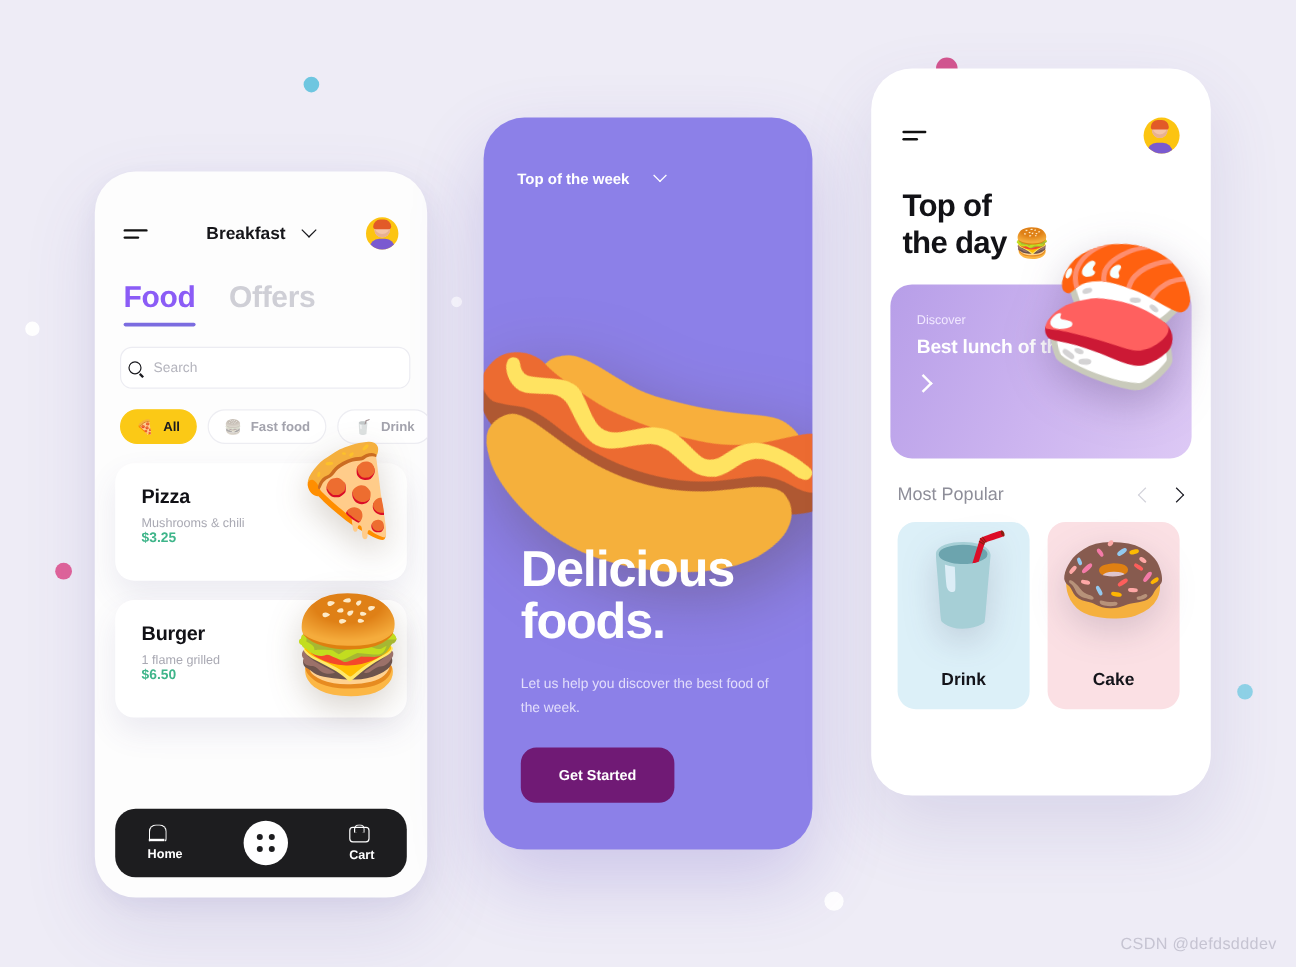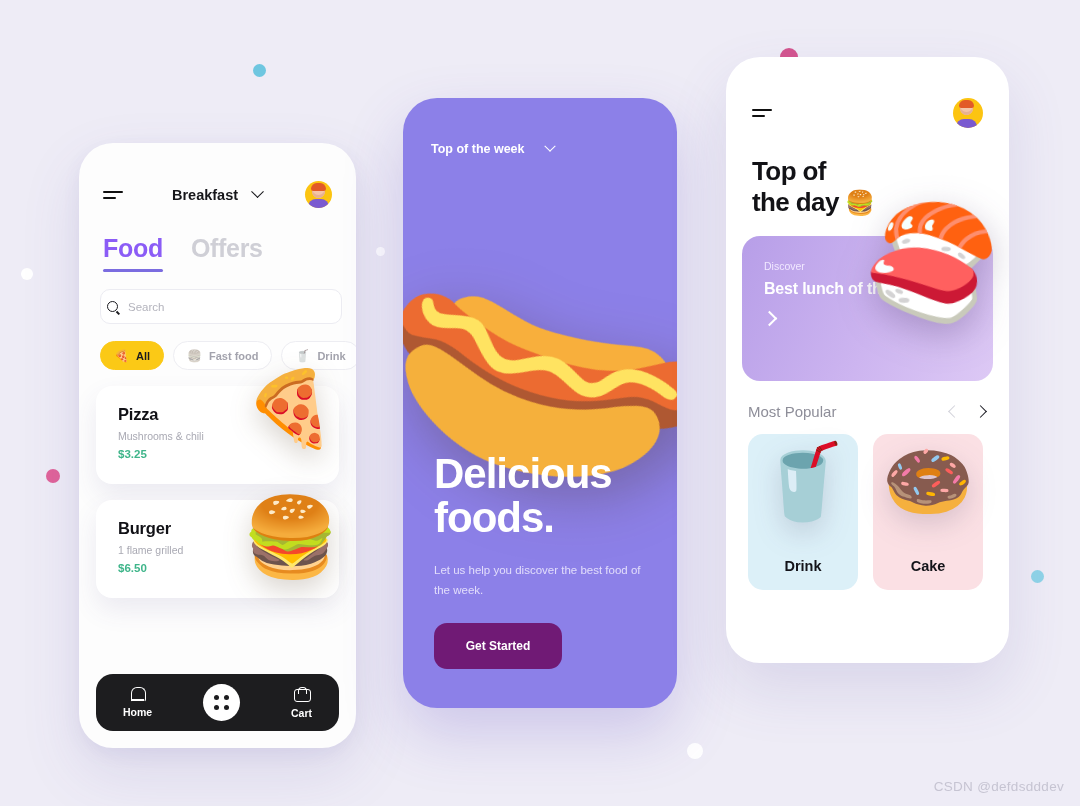--- a/index.html
+++ b/index.html
@@ -126,36 +126,36 @@
     position: relative;
     margin: 16px 17px 0 17px;
     height: 98px;
     background: #ffffff; border-radius: 16px;
     box-shadow: 0 12px 26px rgba(80,70,140,0.10);
     padding: 19px 0 0 22px;
     overflow: visible;
   }
   .food-name { font-size: 16.5px; font-weight: bold; color: #111116; letter-spacing: -0.2px; }
   .food-desc { font-size: 10.5px; color: #a9a9b3; margin-top: 6px; }
-  .food-price { font-size: 11.5px; color: #3fb58a; margin-top: 6px; font-weight: bold; }
+  .food-price { font-size: 11.5px; color: #3fb58a; margin-top: 1px; font-weight: bold; }
   .food-emoji {
     position: absolute; right: 2px; top: -14px;
     font-size: 74px; line-height: 1;
     filter: drop-shadow(0 10px 14px rgba(80,60,30,0.22));
   }
   .food-card.burger .food-emoji { top: -2px; right: 0px; font-size: 78px; }
 
   .p1-nav {
     position: absolute; left: 17px; bottom: 17px;
     width: 243px; height: 57px;
     background: #1d1d1f; border-radius: 17px;
     display: flex; align-items: center; justify-content: space-between;
     padding: 0 27px;
   }
-  .nav-item { display: flex; flex-direction: column; align-items: center; gap: 5px; }
+  .nav-item { display: flex; flex-direction: column; gap: 5px; }
   .nav-label { font-size: 10.5px; color: #ffffff; font-weight: bold; }
   .ico-home {
     width: 15px; height: 14px; position: relative;
   }
   .ico-home::before {
     content: ""; position: absolute; left: 1px; top: 0;
     width: 13px; height: 13px;
     border: 1.6px solid #fff; border-radius: 6px 6px 3px 3px;
     border-bottom-color: transparent;
   }

